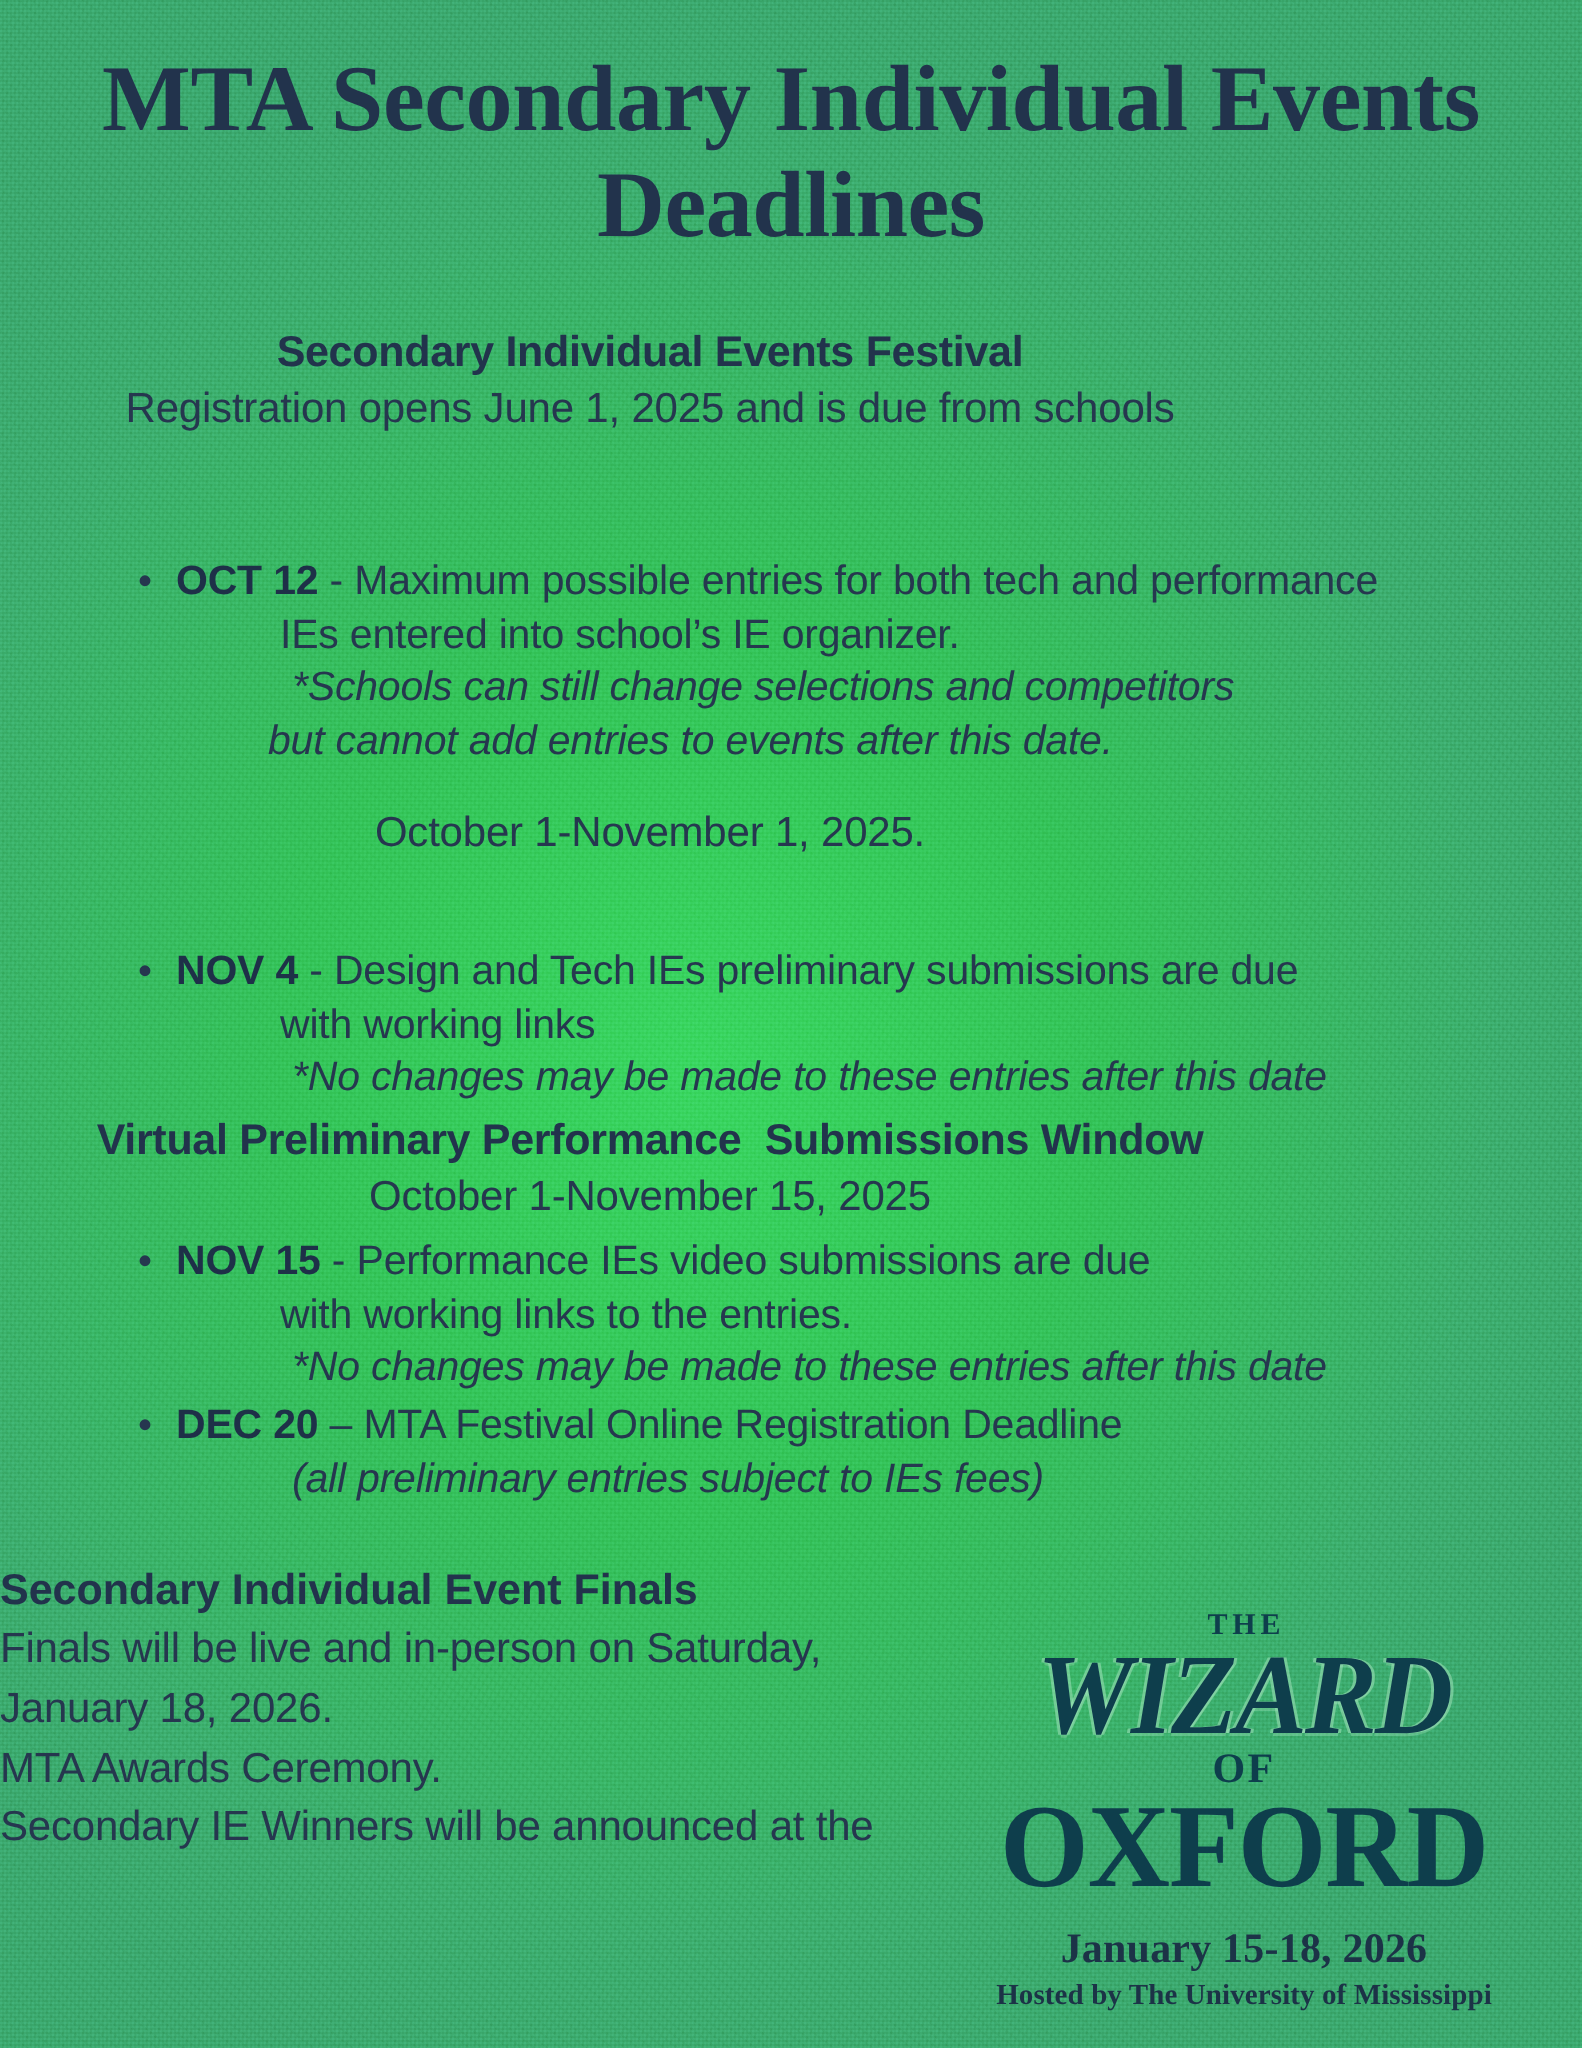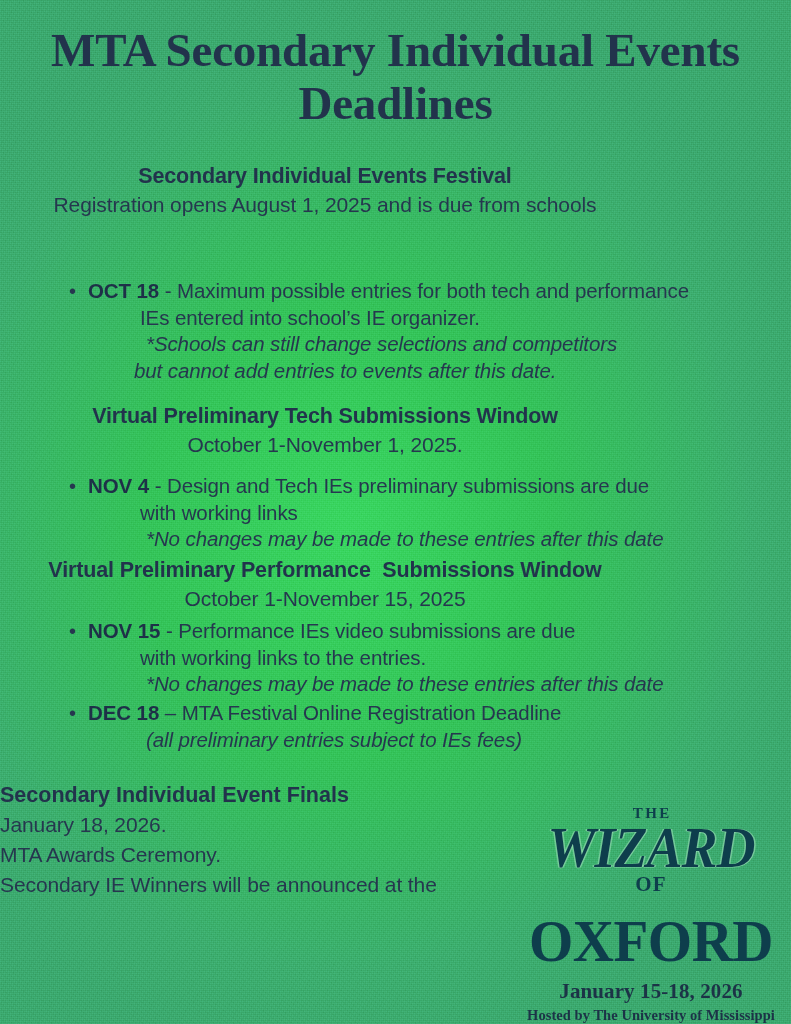--- a/index.html
+++ b/index.html
@@ -136,21 +136,21 @@
   .finals-line {
     font-size: 21px;
     line-height: 1.42;
     color: #26374f;
     letter-spacing: -0.1px;
   }
 
   
   .logo {
     position: absolute;
-    left: 520px;
+    left: 491px;
     top: 806px;
     width: 262px;
     text-align: center;
     color: #0e3e4c;
   }
 
   .logo-the {
     font-family: "Liberation Serif", "DejaVu Serif", serif;
     font-weight: bold;
     font-size: 15px;
@@ -175,21 +175,21 @@
     transform-origin: center top;
   }
 
   .logo-of {
     font-family: "Liberation Serif", "DejaVu Serif", serif;
     font-weight: bold;
     font-size: 21px;
     letter-spacing: 1.2px;
     line-height: 1;
     margin-top: 1px;
-    margin-bottom: 17px;
+    margin-bottom: 0px;
   }
 
   .logo-oxford {
     font-family: "Liberation Serif", "DejaVu Serif", serif;
     font-weight: bold;
     font-size: 57px;
     line-height: 0.97;
     letter-spacing: -0.5px;
     transform: scaleY(1.04);
     transform-origin: center top;
@@ -223,34 +223,33 @@
 
 <div id="poster">
   <div id="grain"></div>
 
   <div id="content">
 
     <h1 class="poster-title">MTA Secondary Individual Events Deadlines</h1>
 
     <div class="abs" style="top:163px;">
       <div class="section-head">Secondary Individual Events Festival</div>
-      <div class="center-line">Registration opens August 1, 2025 and is due from schools</div>
+      <div class="center-line">Registration opens June 1, 2025 and is due from schools</div>
     </div>
 
     <div class="abs bullet-block" style="top:278px;">
       <div class="bullet-main">
-        <span class="bullet-dot">•</span><span class="bullet-date">OCT 18</span><span> - </span><span>Maximum possible entries for both tech and performance</span>
+        <span class="bullet-dot">•</span><span class="bullet-date">OCT 12</span><span> - </span><span>Maximum possible entries for both tech and performance</span>
       </div>
       <div class="sub-line ind-1">IEs entered into school’s IE organizer.</div>
       <div class="sub-line italic ind-2">*Schools can still change selections and competitors</div>
       <div class="sub-line italic ind-3">but cannot add entries to events after this date.</div>
     </div>
 
     <div class="abs" style="top:403px;">
-      <div class="section-head">Virtual Preliminary Tech Submissions Window</div>
       <div class="center-line">October 1-November 1, 2025.</div>
     </div>
 
     <div class="abs bullet-block" style="top:473px;">
       <div class="bullet-main">
         <span class="bullet-dot">•</span><span class="bullet-date">NOV 4</span><span> - </span><span>Design and Tech IEs preliminary submissions are due</span>
       </div>
       <div class="sub-line ind-1">with working links</div>
       <div class="sub-line italic ind-2">*No changes may be made to these entries after this date</div>
     </div>
@@ -263,27 +262,28 @@
     <div class="abs bullet-block" style="top:618px;">
       <div class="bullet-main">
         <span class="bullet-dot">•</span><span class="bullet-date">NOV 15</span><span> - </span><span>Performance IEs video submissions are due</span>
       </div>
       <div class="sub-line ind-1">with working links to the entries.</div>
       <div class="sub-line italic ind-2">*No changes may be made to these entries after this date</div>
     </div>
 
     <div class="abs bullet-block" style="top:700px;">
       <div class="bullet-main">
-        <span class="bullet-dot">•</span><span class="bullet-date">DEC 18</span><span> – </span><span>MTA Festival Online Registration Deadline</span>
+        <span class="bullet-dot">•</span><span class="bullet-date">DEC 20</span><span> – </span><span>MTA Festival Online Registration Deadline</span>
       </div>
       <div class="sub-line italic ind-2">(all preliminary entries subject to IEs fees)</div>
     </div>
 
     <div class="finals-wrap">
       <div class="finals-head">Secondary Individual Event Finals</div>
+      <div class="finals-line">Finals will be live and in-person on Saturday,</div>
       <div class="finals-line">January 18, 2026.</div>
       <div class="finals-line">MTA Awards Ceremony.</div>
       <div class="finals-line">Secondary IE Winners will be announced at the</div>
     </div>
 
     <div class="logo">
       <div class="logo-the">THE</div>
       <div class="logo-wizard">WIZARD</div>
       <div class="logo-of">OF</div>
       <div class="logo-oxford">OXFORD</div>

